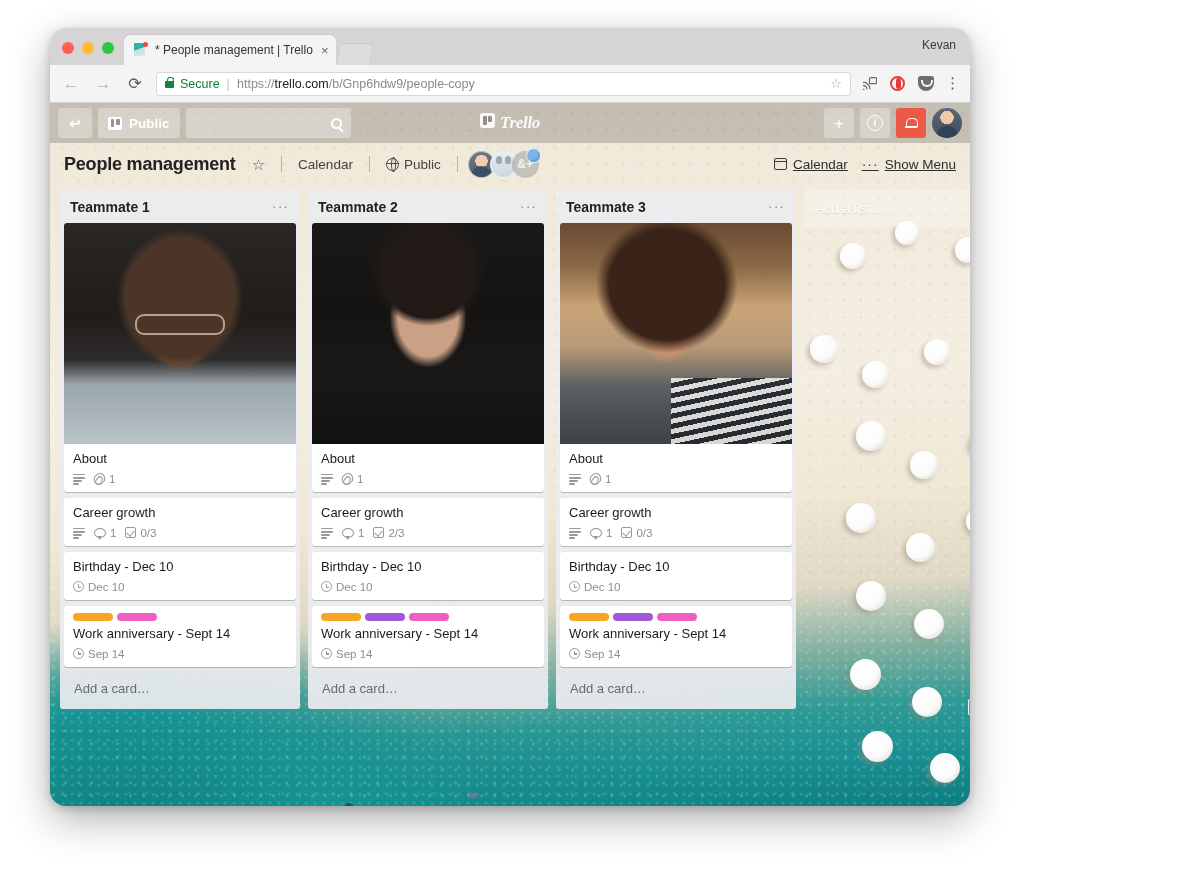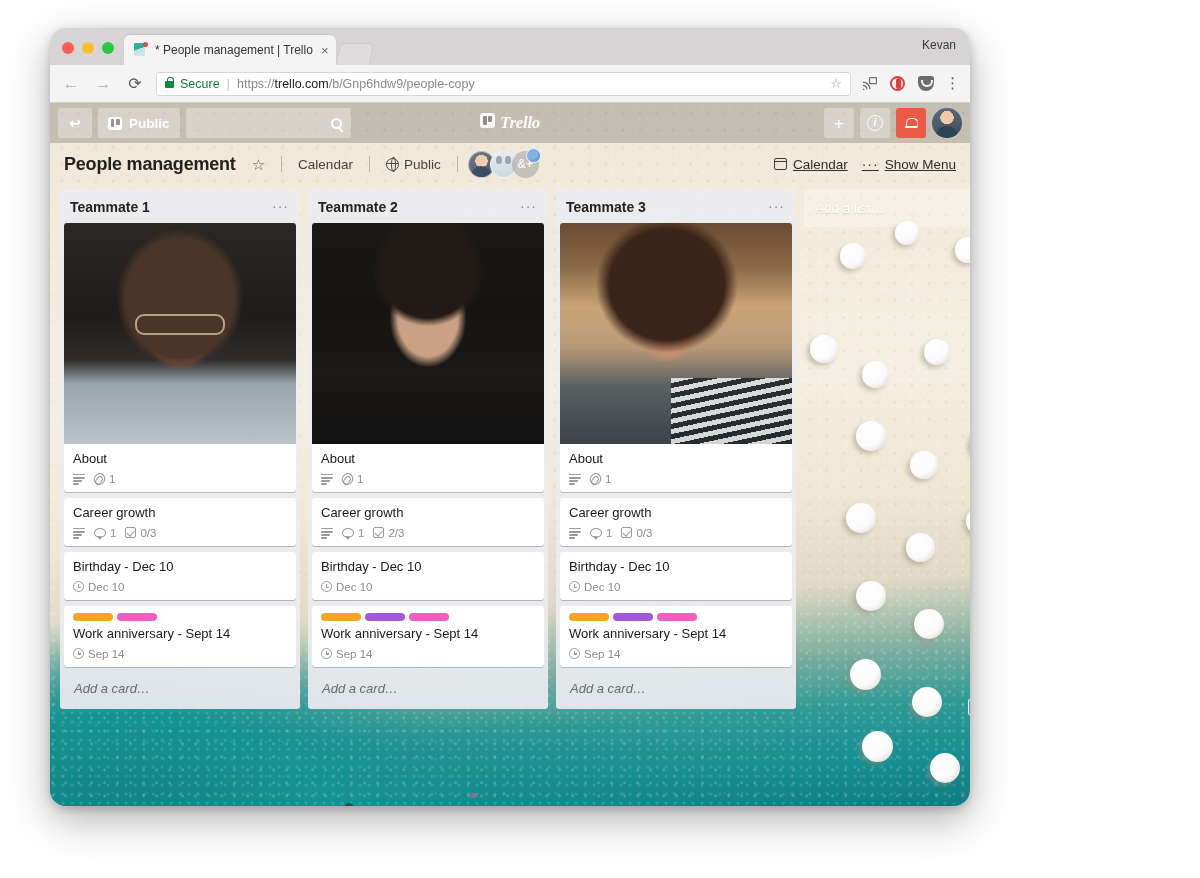--- a/index.html
+++ b/index.html
@@ -503,21 +503,21 @@
     content:""; position: absolute; left: 3.6px; top: 1.6px;
     width: 1.3px; height: 4px; background: #9a9a9a;
   }
   .ic-clock::before {
     content:""; position: absolute; left: 4.1px; top: 4.4px;
     width: 3.2px; height: 1.3px; background: #9a9a9a;
   }
 
   .add-card {
     padding: 9px 10px; font-size: 13px; color: #6b6b6b;
-    margin: 5px 4px 0 4px; border-radius: 3px; font-style: italic;
+    margin: 5px 4px 0 4px; border-radius: 3px;
   }
   .add-list {
     width: 240px; flex: 0 0 auto;
     height: 38px; border-radius: 3px;
     background: rgba(255,255,255,0.28);
     display: flex; align-items: center;
     padding: 0 11px;
     font-size: 13.5px; color: rgba(255,255,255,0.95);
     text-shadow: 0 1px 1px rgba(0,0,0,0.15);
   }

